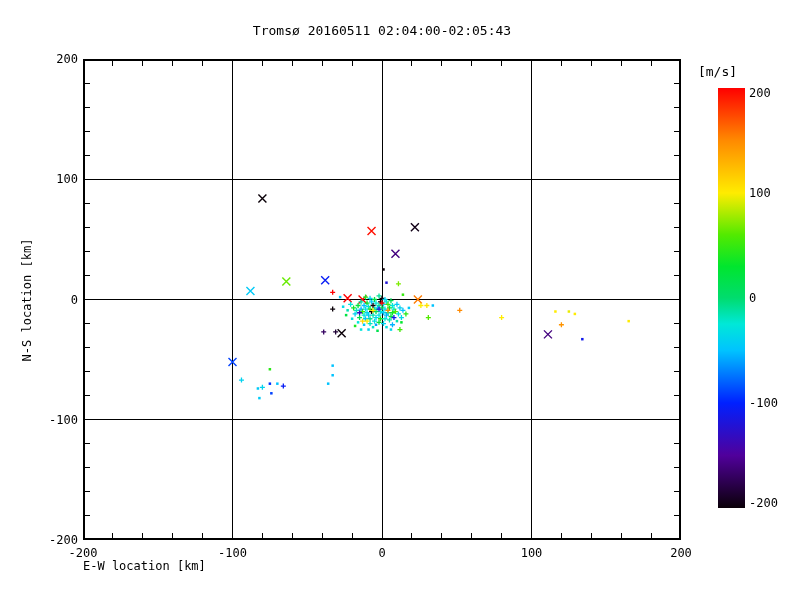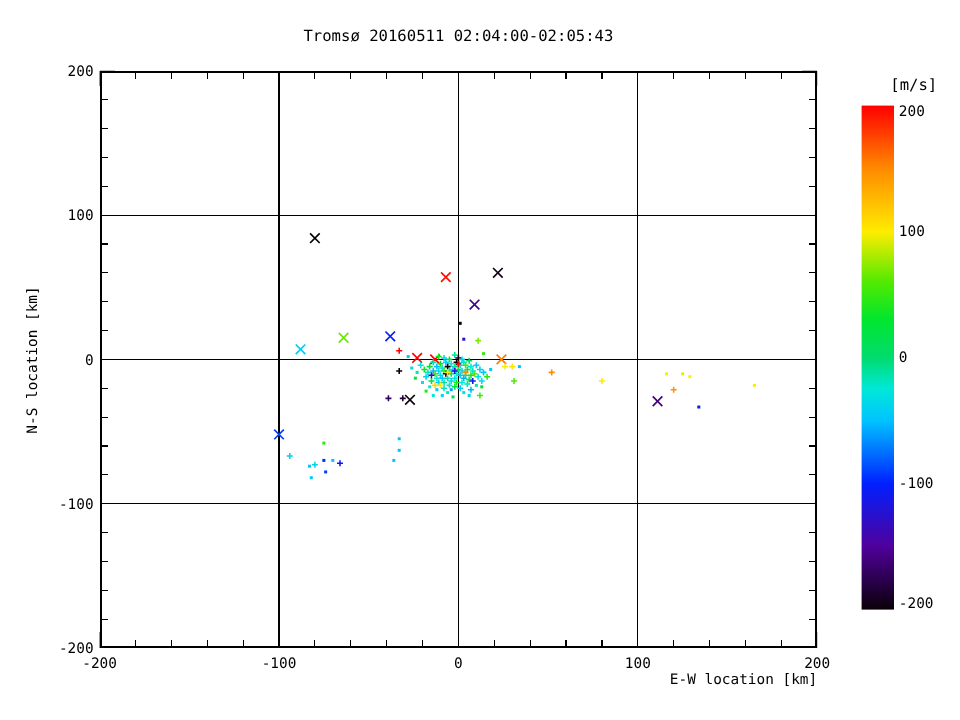--- a/index.html
+++ b/index.html
@@ -7,25 +7,25 @@
           font-family:"DejaVu Sans Mono","Liberation Mono",monospace;color:#000;}
   .title-line{position:absolute;left:83px;width:598px;text-align:center;font-size:13px;
               letter-spacing:0px;white-space:pre;}
   #title1{top:23px;}
   #title2{top:37px;}
   #plot{position:absolute;left:83px;top:59px;width:598px;height:481px;}
   #plot svg{position:absolute;left:0;top:0;}
   .xtick-label{position:absolute;width:60px;text-align:center;font-size:12px;top:546px;}
   .ytick-label{position:absolute;width:46px;text-align:right;font-size:12px;left:32px;}
   .cb-label{position:absolute;left:749px;width:46px;text-align:left;font-size:12px;}
-  #xlabel{position:absolute;left:83px;width:598px;top:559px;text-align:right;font-size:12px;}
+  #xlabel{position:absolute;left:83px;width:598px;top:559px;text-align:left;font-size:12px;}
   #ylabel{position:absolute;left:27px;top:300px;transform:translate(-50%,-50%) rotate(-90deg);
           font-size:12px;white-space:nowrap;}
   #colorbar{position:absolute;left:718px;top:88px;width:27px;height:420px;}
-  #cb-unit{position:absolute;left:731px;top:64px;width:61px;text-align:center;font-size:13px;}
+  #cb-unit{position:absolute;left:687px;top:64px;width:61px;text-align:center;font-size:13px;}
 </style>
 </head>
 <body>
 
 <div id="figure">
   <div class="title-line" id="title1">Tromsø 20160511 02:04:00-02:05:43</div>
 
   <div id="plot">
       <svg width="598" height="481">
         <line x1="149.5" y1="0" x2="149.5" y2="481" stroke="#000" stroke-width="1" shape-rendering="crispEdges"></line>

